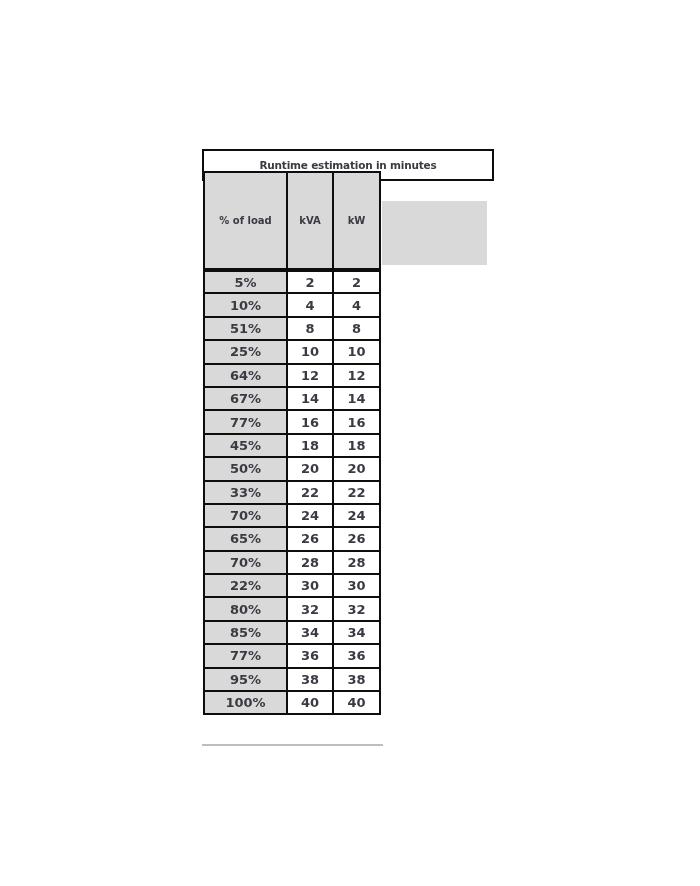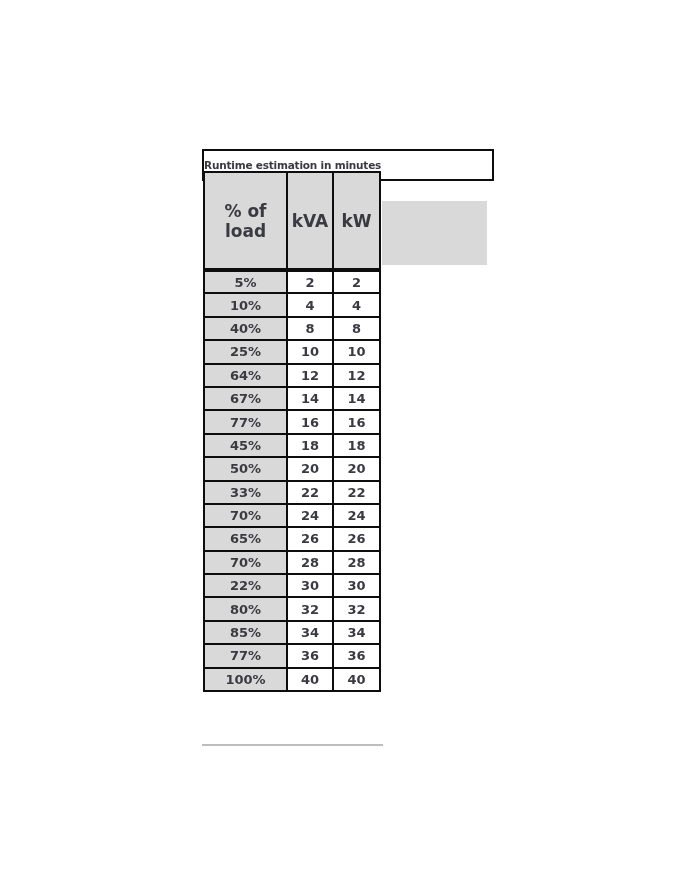--- a/index.html
+++ b/index.html
@@ -15,20 +15,21 @@
     position: absolute;
     left: 202px;
     top: 149px;
     width: 292px;
     height: 32px;
     box-sizing: border-box;
     border: 2px solid var(--border, #0d0d0d);
     background: #ffffff;
     display: flex;
     align-items: center;
+    justify-content: center;
   }
   .title-text {
     font-size: 10.5px;
     font-weight: bold;
     color: var(--text, #3a3a43);
     letter-spacing: -0.2px;
     white-space: nowrap;
   }
   .runtime-table {
     position: absolute;
@@ -42,21 +43,21 @@
     border: 2.5px solid var(--border, #0d0d0d);
     font-weight: bold;
     text-align: center;
     vertical-align: middle;
     color: var(--text, #3a3a43);
     padding: 0;
   }
   .runtime-table thead th {
     height: 95px;
     background: var(--header-fill, #d9d9d9);
-    font-size: 17px;
+    font-size: 10px;
     border-bottom-width: 4px;
   }
   .runtime-table tbody tr { height: 23.4px; }
   .runtime-table tbody td { font-size: 13px; background: #ffffff; }
   .runtime-table tbody td.load-cell { background: var(--label-fill, #d9d9d9); }
   .side-box {
     position: absolute;
     left: 382px;
     top: 201px;
     width: 105px;
@@ -102,21 +103,21 @@
   </tr>
 
   <tr>
     <td class="load-cell">10%</td>
     <td class="num-cell">4</td>
     <td class="num-cell">4</td>
   </tr>
 
 
   <tr>
-    <td class="load-cell">40%</td>
+    <td class="load-cell">51%</td>
     <td class="num-cell">8</td>
     <td class="num-cell">8</td>
   </tr>
 
   <tr>
     <td class="load-cell">25%</td>
     <td class="num-cell">10</td>
     <td class="num-cell">10</td>
   </tr>
 
@@ -191,20 +192,25 @@
     <td class="num-cell">34</td>
     <td class="num-cell">34</td>
   </tr>
 
   <tr>
     <td class="load-cell">77%</td>
     <td class="num-cell">36</td>
     <td class="num-cell">36</td>
   </tr>
 
+  <tr>
+    <td class="load-cell">95%</td>
+    <td class="num-cell">38</td>
+    <td class="num-cell">38</td>
+  </tr>
 
   <tr>
     <td class="load-cell">100%</td>
     <td class="num-cell">40</td>
     <td class="num-cell">40</td>
   </tr>
 </tbody>
   </table>
 
   <div class="side-box"></div>

